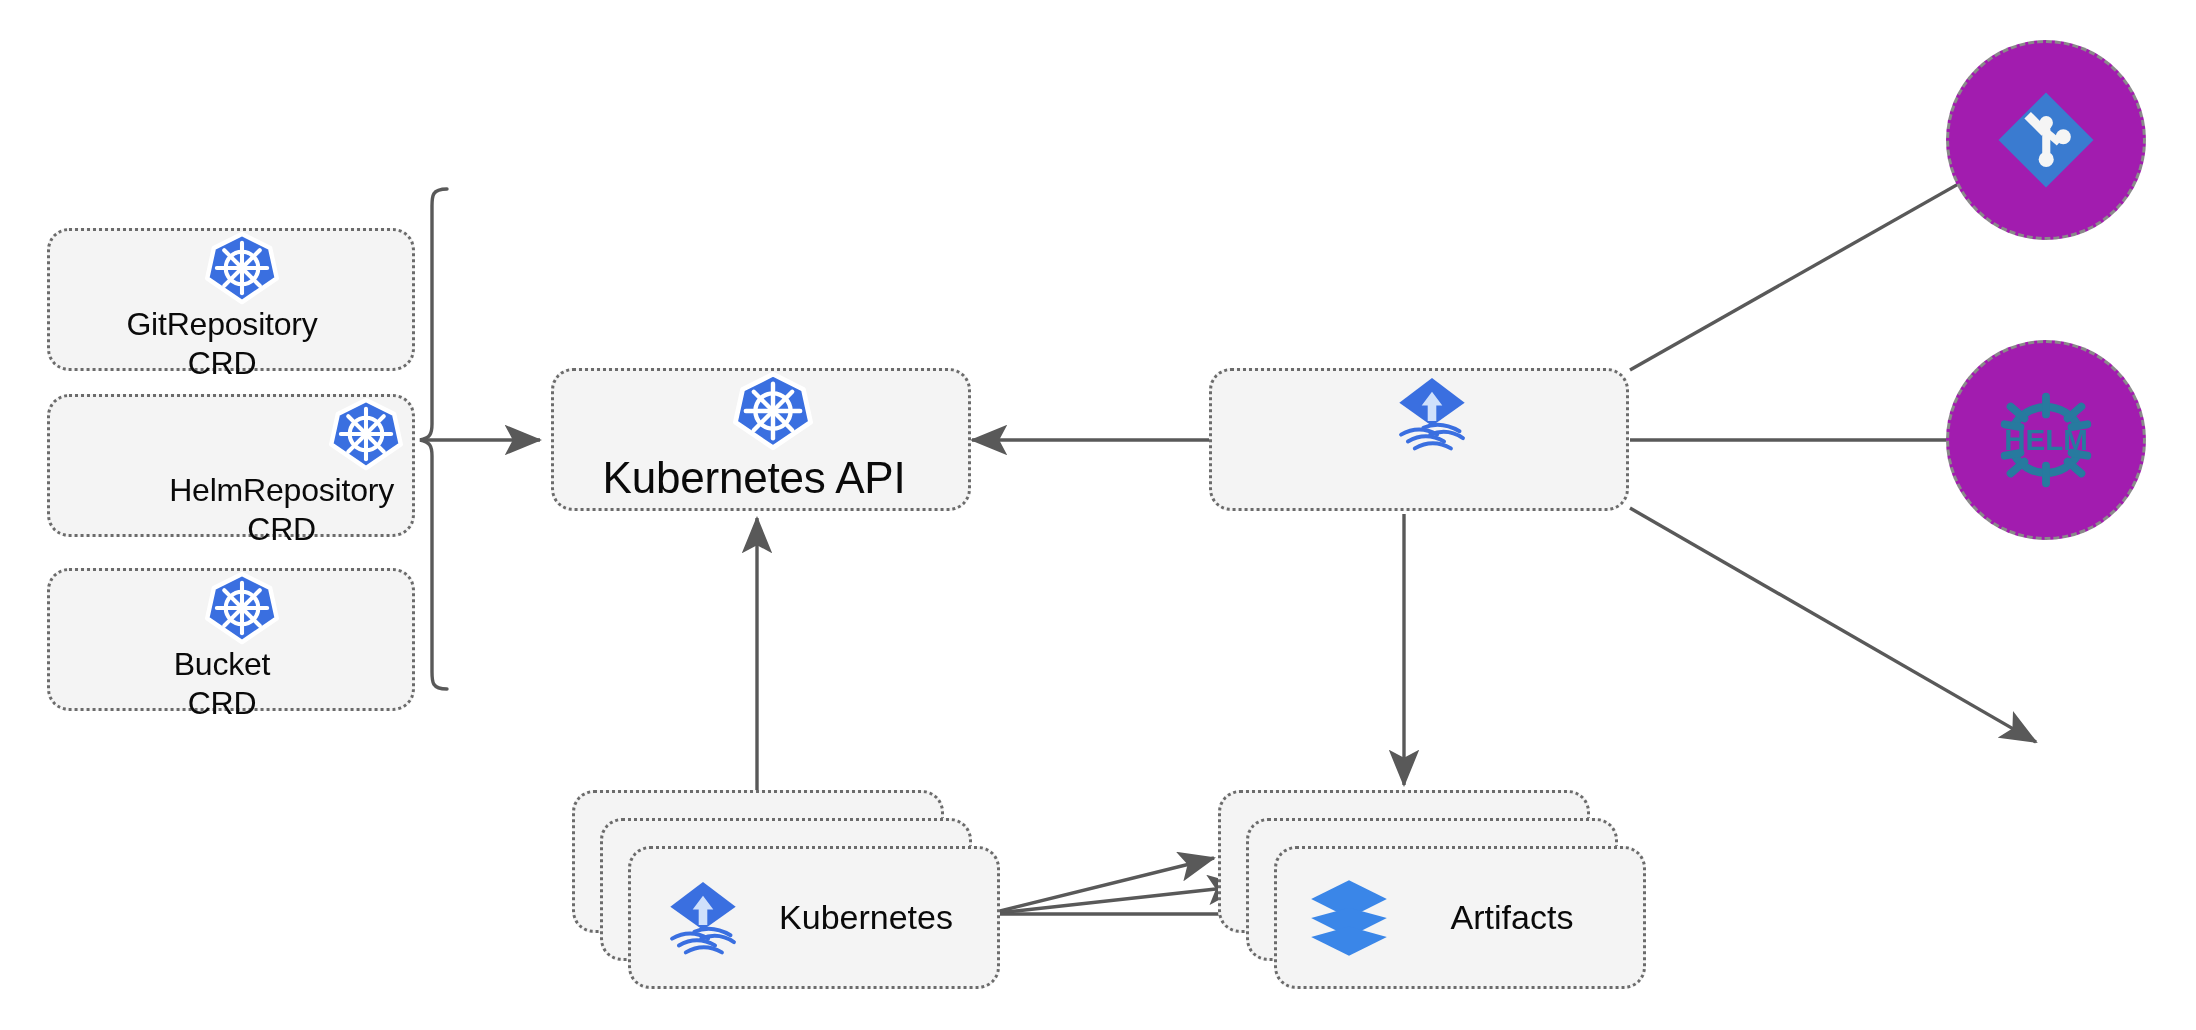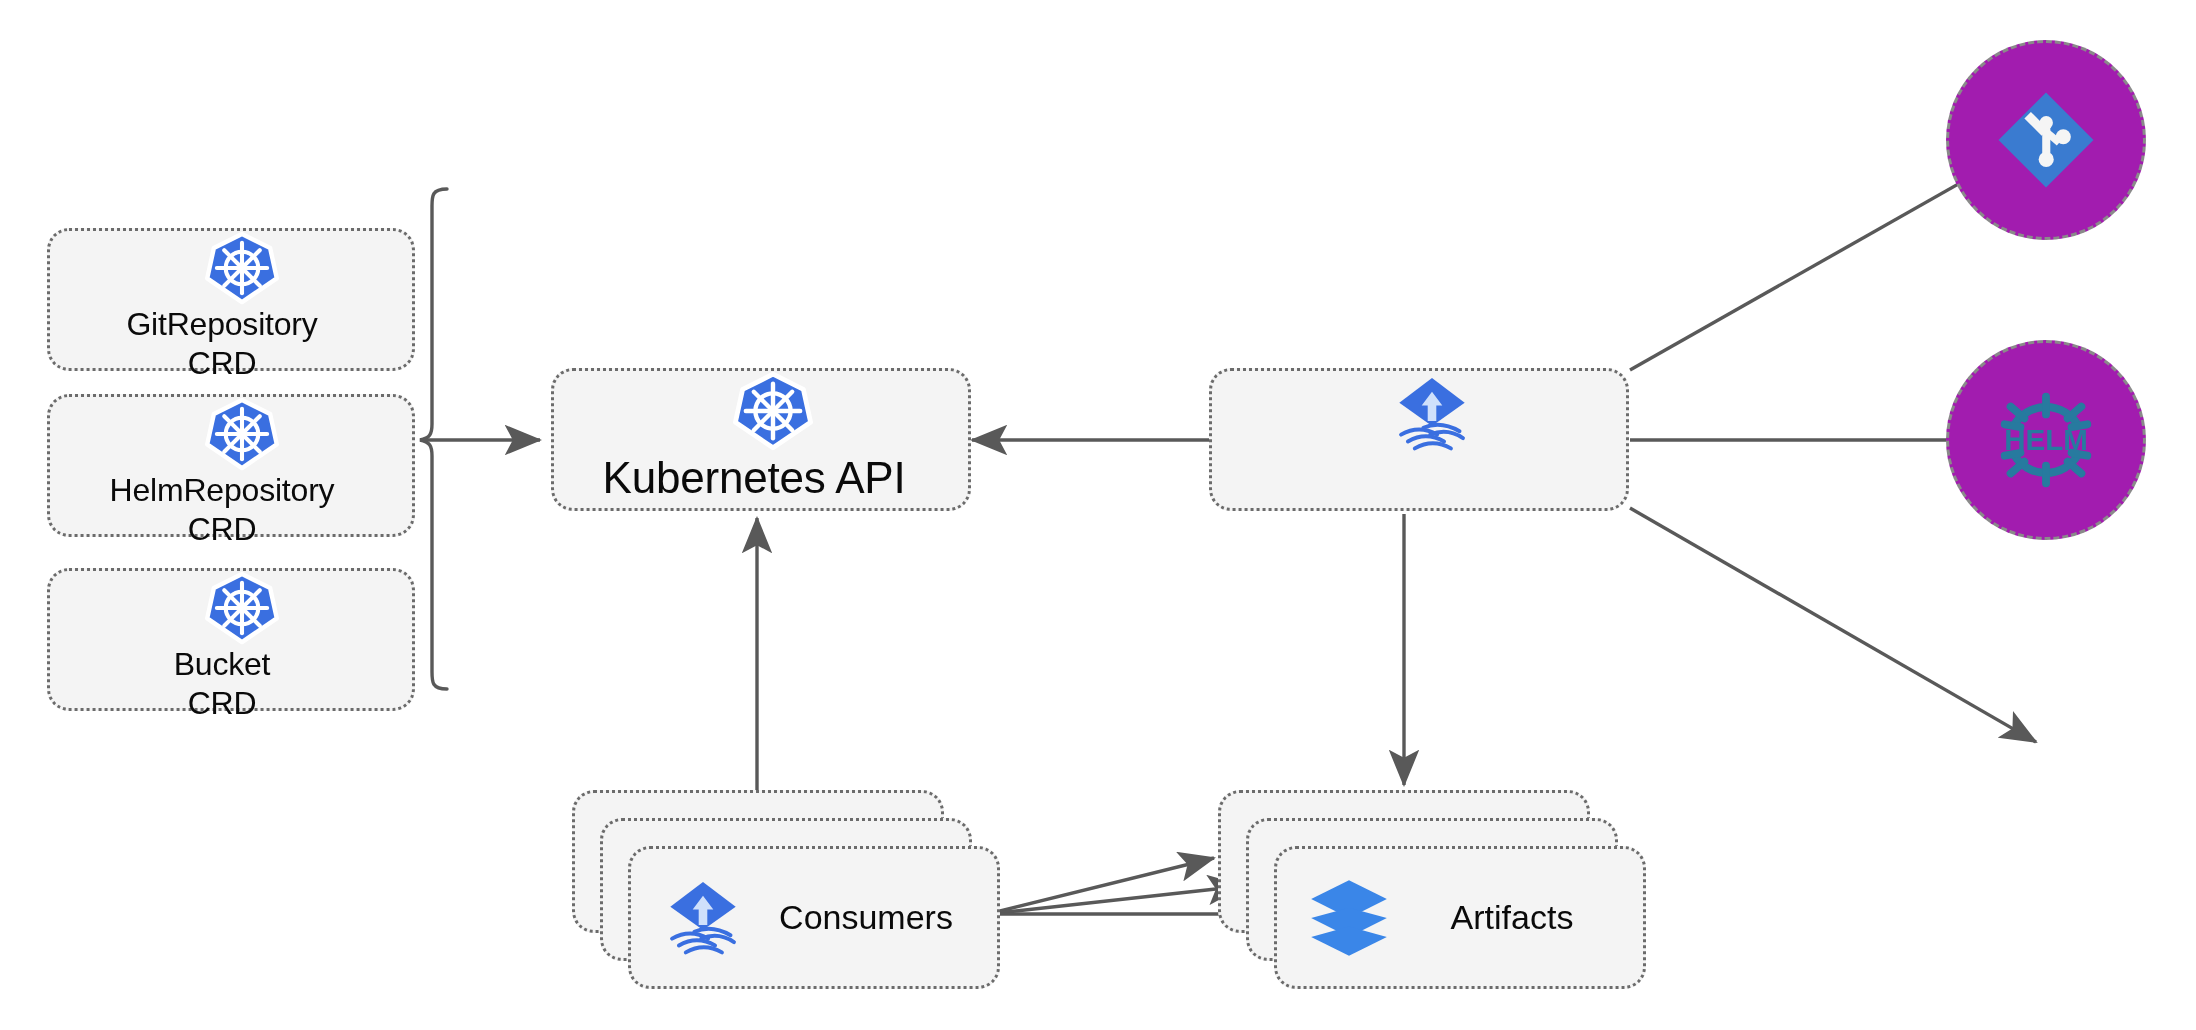--- a/index.html
+++ b/index.html
@@ -191,21 +191,21 @@
           <line x1="66" y1="34" x2="55" y2="45"></line>
           <line x1="45" y1="55" x2="34" y2="66"></line>
         </g>
         <circle cx="50" cy="50" r="6" fill="#ffffff"></circle>
       </svg>
     </div>
     <div class="label">GitRepository
 CRD</div>
   </div>
 
-  <div class="card crd-card" style="left:47px; top:394px;">
+  <div class="card crd-card" style="left:47px; top:394px;align-items:flex-end;">
     <div class="icon-slot">
       <svg class="ic" width="74" height="74" viewBox="0 0 100 100">
         <polygon points="50,4 88,23 97,64 50,96 3,64 12,23" fill="#3a6fe0" stroke="#ffffff" stroke-width="6" stroke-linejoin="round"></polygon>
         <g stroke="#ffffff" stroke-width="5.5" fill="none" stroke-linecap="round">
           <circle cx="50" cy="50" r="22"></circle>
           <line x1="50" y1="16" x2="50" y2="28"></line>
           <line x1="50" y1="72" x2="50" y2="84"></line>
           <line x1="16" y1="50" x2="28" y2="50"></line>
           <line x1="72" y1="50" x2="84" y2="50"></line>
           <line x1="26" y1="26" x2="34" y2="34"></line>
@@ -313,21 +313,21 @@
           <path d="M50,24 L62,40 L55,40 L55,58 L45,58 L45,40 L38,40 Z" fill="#cfe0fb"></path>
           <g stroke="#3a6fe0" stroke-width="4.6" fill="none" stroke-linecap="round">
             <path d="M14,74 C28,66 42,66 56,74"></path>
             <path d="M22,82 C36,74 50,74 64,82"></path>
             <path d="M30,90 C44,82 58,82 72,90"></path>
             <path d="M40,66 C54,60 68,62 82,70"></path>
             <path d="M48,74 C62,68 74,70 86,78"></path>
           </g>
         </svg>
       </div>
-      <div class="label">Consumers</div>
+      <div class="label">Kubernetes</div>
     </div>
   </div>
 
   <div class="stack" style="left:1218px; top:790px; width:432px; height:205px;">
     <div class="sheet s1"></div>
     <div class="sheet s2"></div>
     <div class="sheet s3">
       <div class="icon-slot">
         <svg class="ic" width="86" height="86" viewBox="0 0 100 100">
           <polygon points="50,6 94,28 50,50 6,28" fill="#3a86e8"></polygon>

